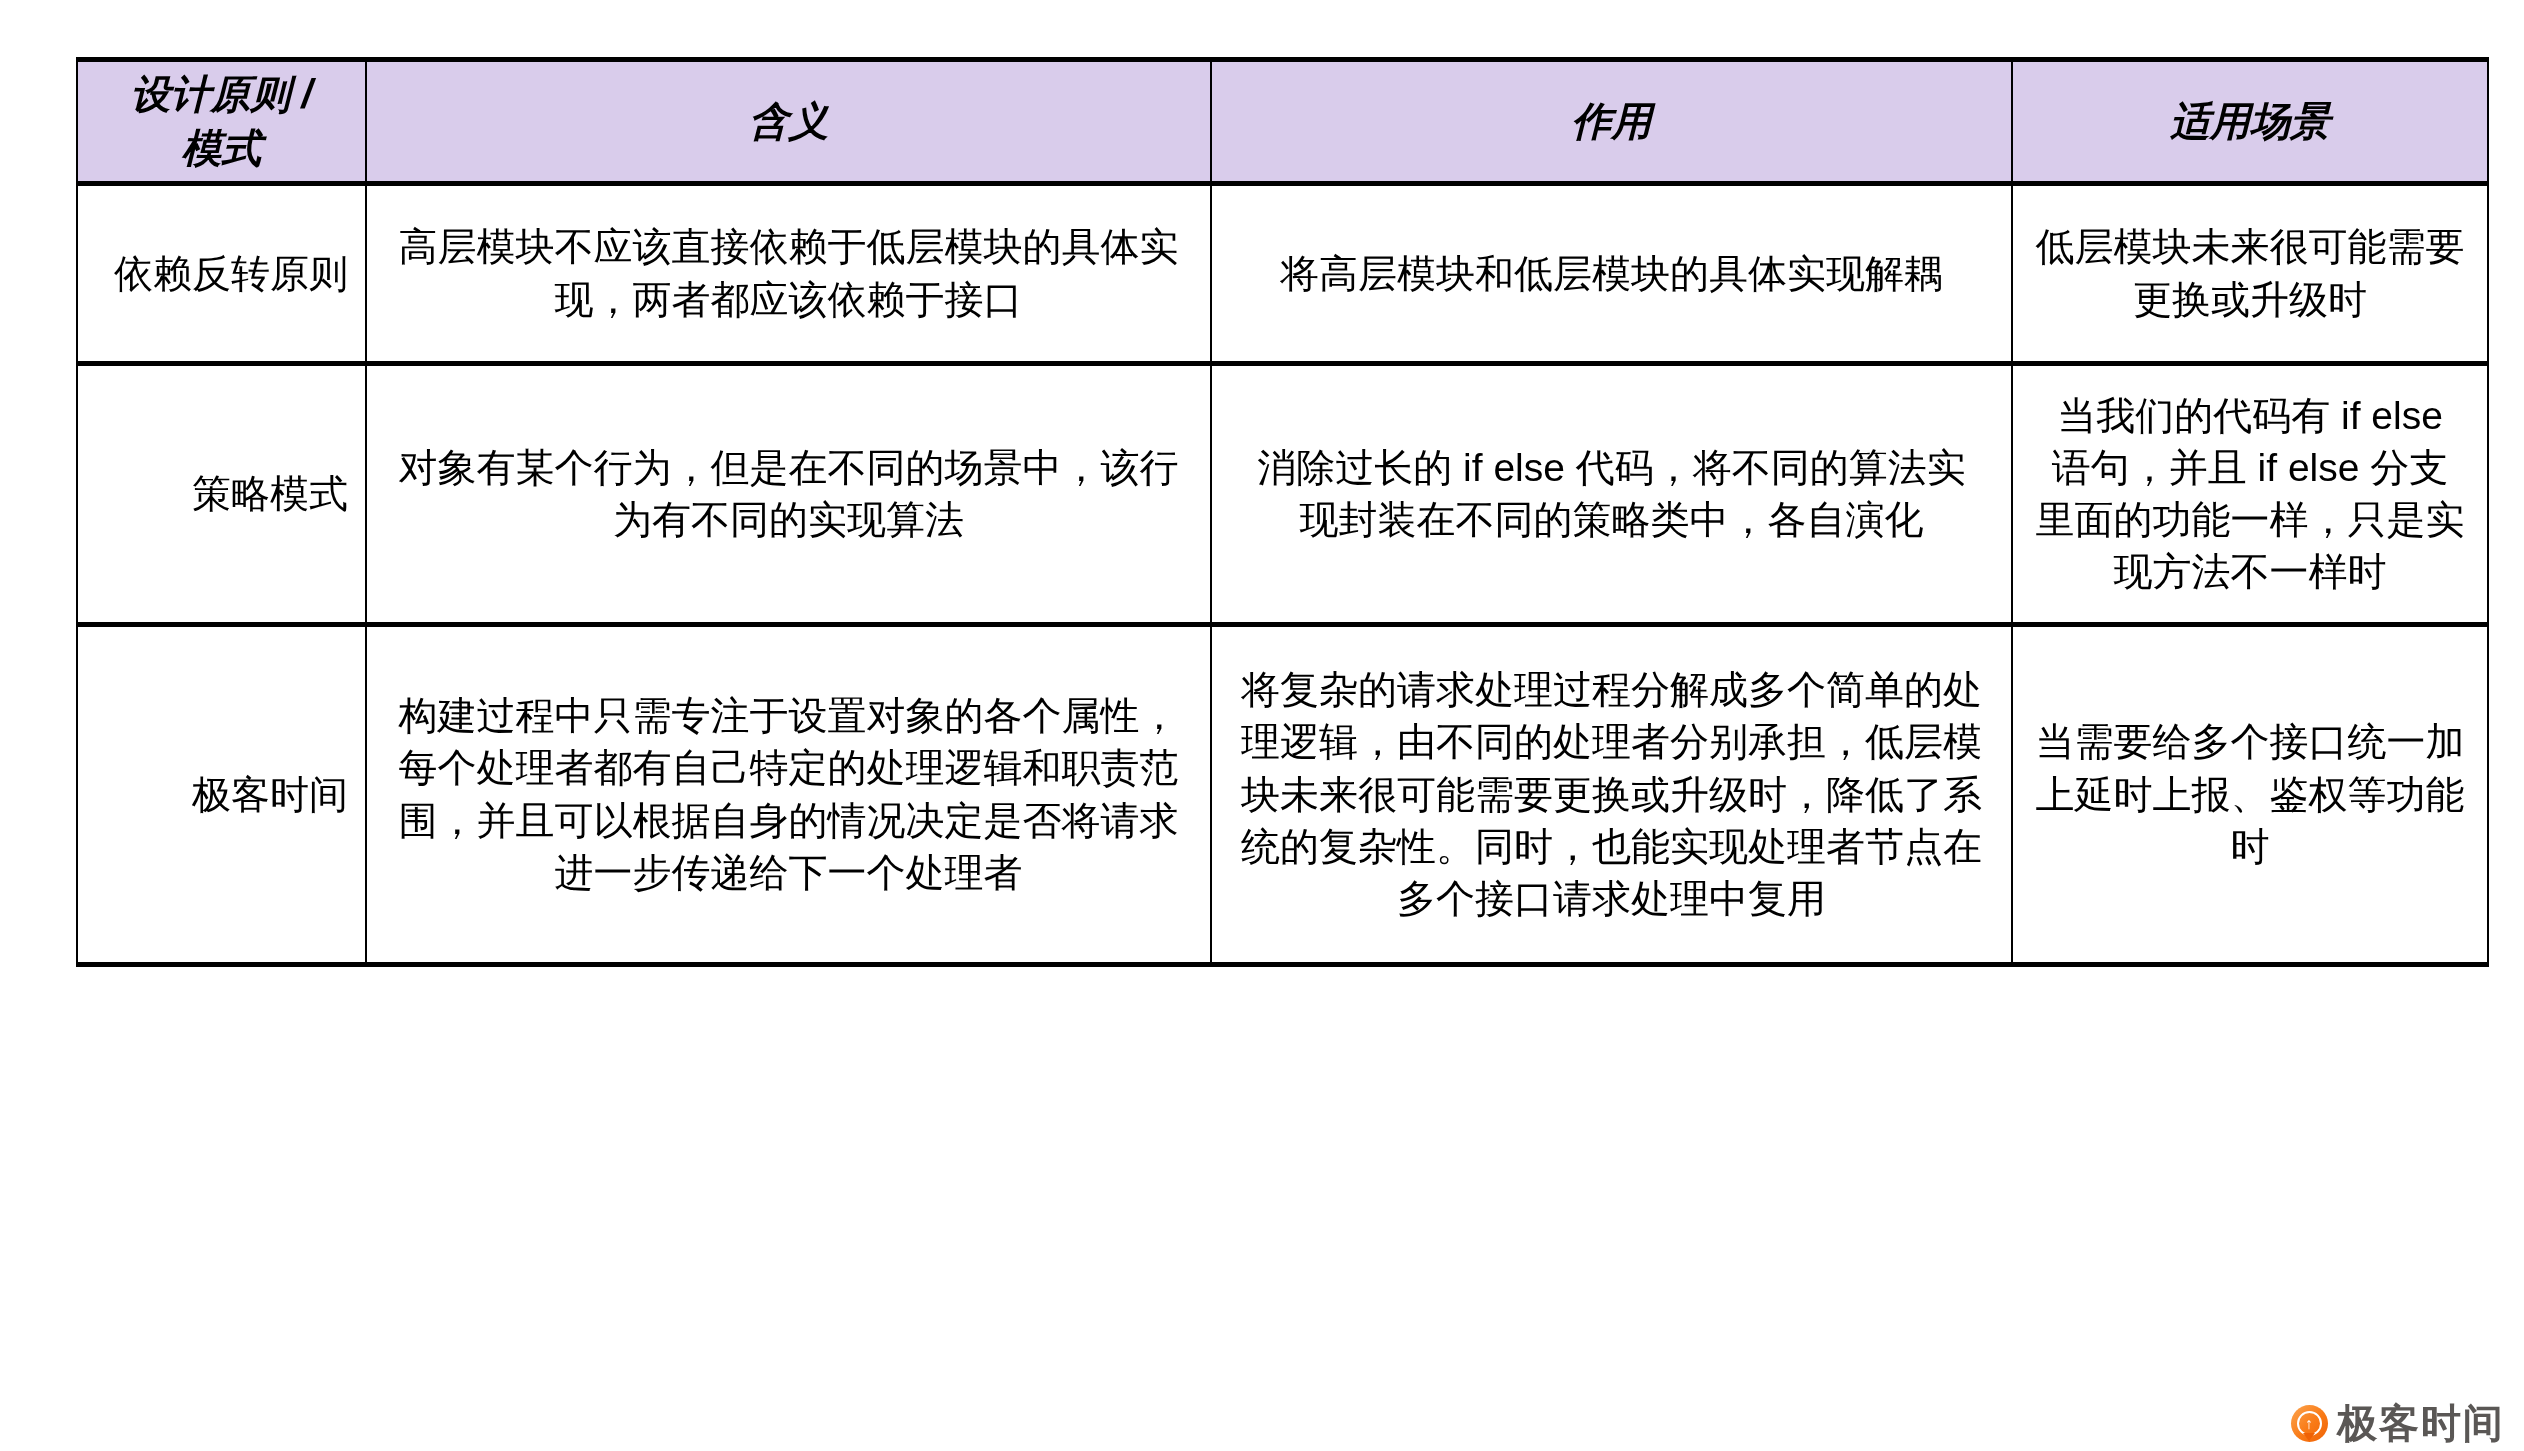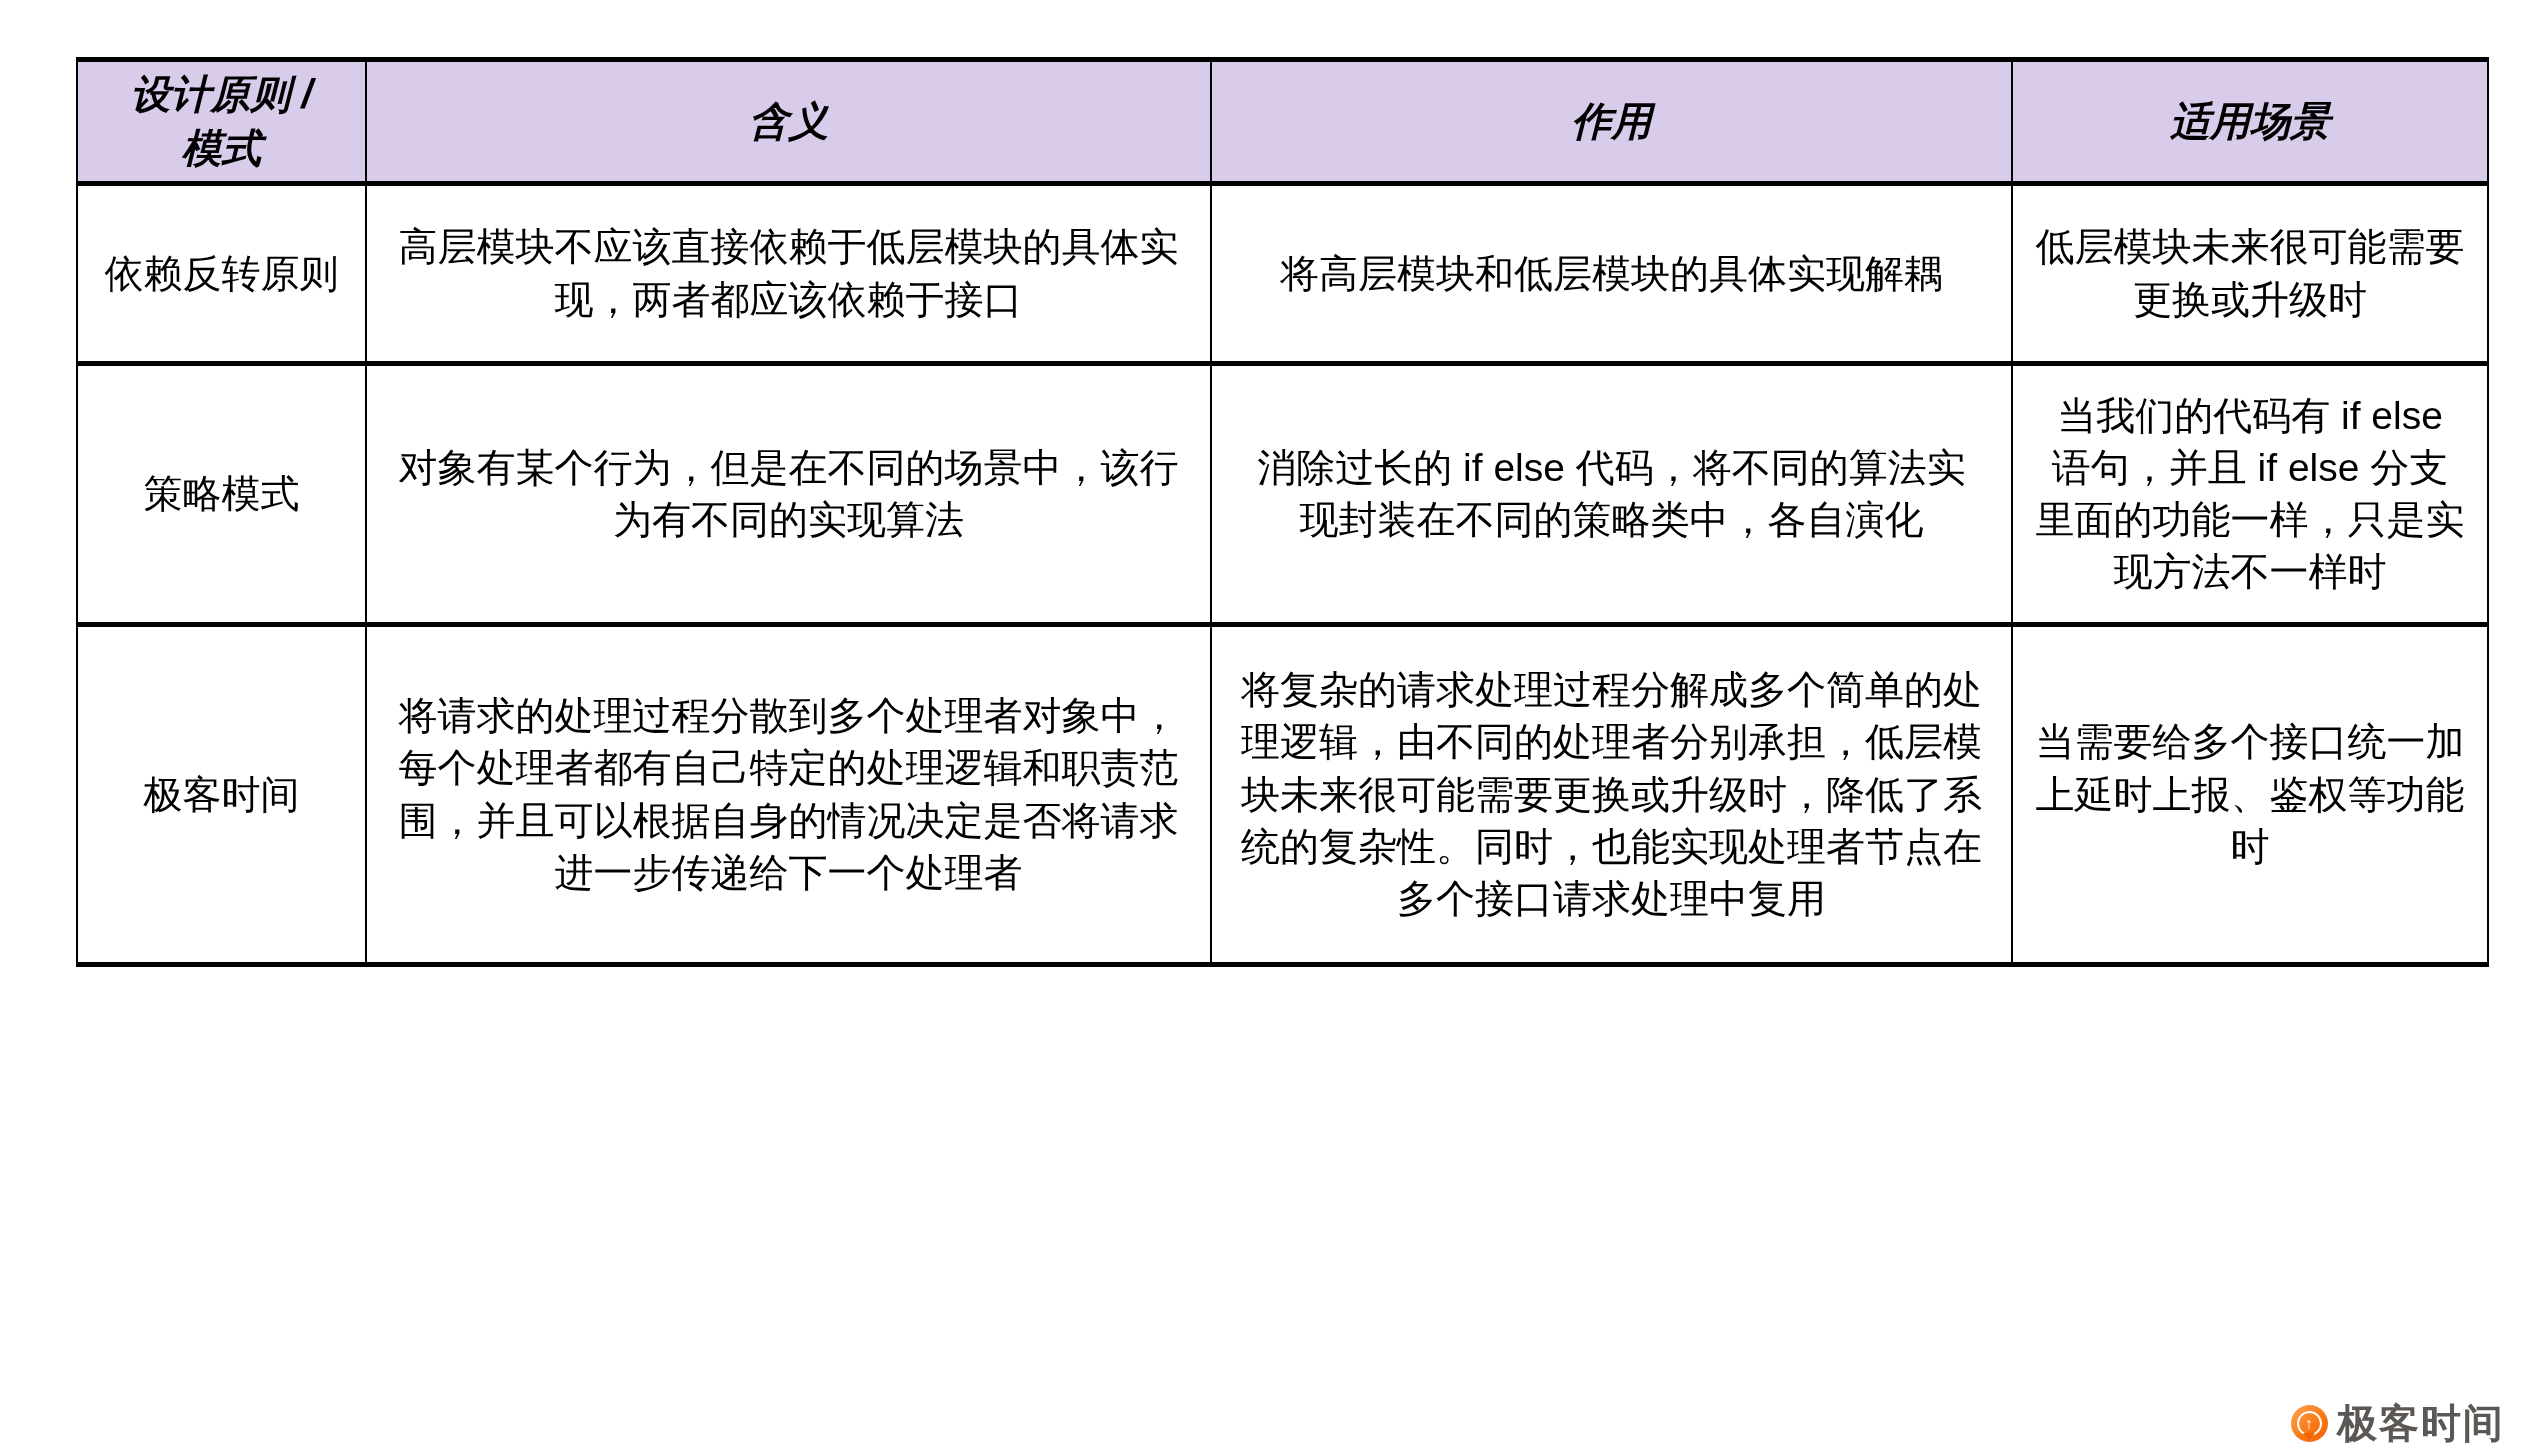--- a/index.html
+++ b/index.html
@@ -19,21 +19,21 @@
     font-size:39px;line-height:1.34;
     padding:8.4px 29px;box-sizing:border-box;
     overflow:hidden;
   }
   .design-table thead th{
     background:#D9CCEB;
     font-size:40px;font-weight:bold;font-style:italic;
     white-space:pre-line;
     padding:6px 14.5px;
   }
-  .design-table td.c1{padding:8.4px 17px;}
+  .design-table td.c1{padding:8.4px 17px;text-align:right;}
   .design-table td.c4{padding:8.4px 20.5px;margin-left:32px;}
   col.c1{width:289px;}
   col.c2{width:845px;}
   col.c3{width:801px;}
   col.c4{width:476px;}
   tr.hdr{height:106px;}
   tr.r1{height:180px;}
   tr.r2{height:261px;}
   tr.r3{height:212px;}
   tr.r4{height:221px;}
@@ -92,21 +92,21 @@
         <td class="c4">低层模块未来很可能需要更换或升级时</td>
       </tr>
       <tr class="r2">
         <td class="c1">策略模式</td>
         <td>对象有某个行为，但是在不同的场景中，该行为有不同的实现算法</td>
         <td>消除过长的 if else 代码，将不同的算法实现封装在不同的策略类中，各自演化</td>
         <td class="c4">当我们的代码有 if else 语句，并且 if else 分支里面的功能一样，只是实现方法不一样时</td>
       </tr>
       <tr class="r5">
         <td class="c1">极客时间</td>
-        <td>将请求的处理过程分散到多个处理者对象中，每个处理者都有自己特定的处理逻辑和职责范围，并且可以根据自身的情况决定是否将请求进一步传递给下一个处理者</td>
+        <td>构建过程中只需专注于设置对象的各个属性，每个处理者都有自己特定的处理逻辑和职责范围，并且可以根据自身的情况决定是否将请求进一步传递给下一个处理者</td>
         <td>将复杂的请求处理过程分解成多个简单的处理逻辑，由不同的处理者分别承担，低层模块未来很可能需要更换或升级时，降低了系统的复杂性。同时，也能实现处理者节点在多个接口请求处理中复用</td>
         <td class="c4">当需要给多个接口统一加上延时上报、鉴权等功能时</td>
       </tr>
     </tbody>
   </table>
 </div>
 
 <div class="brand">
   <span class="brand-icon">
     <span class="brand-arrow">↑</span>

